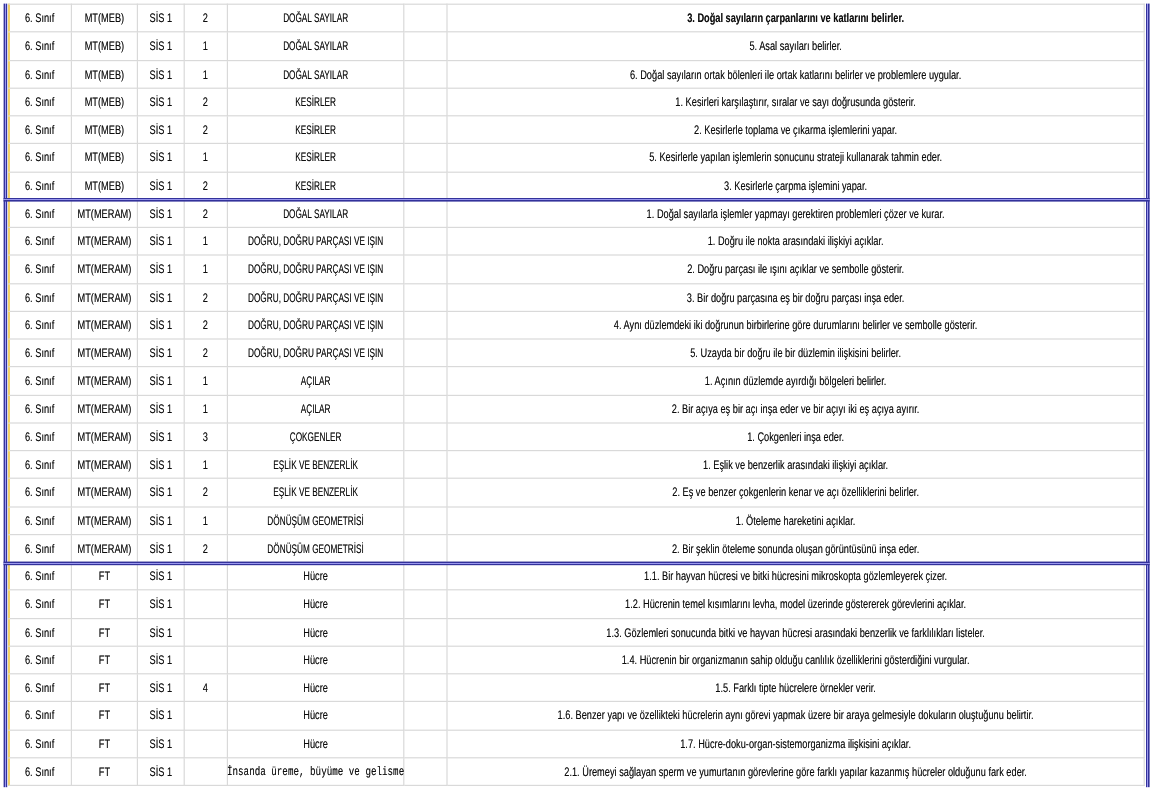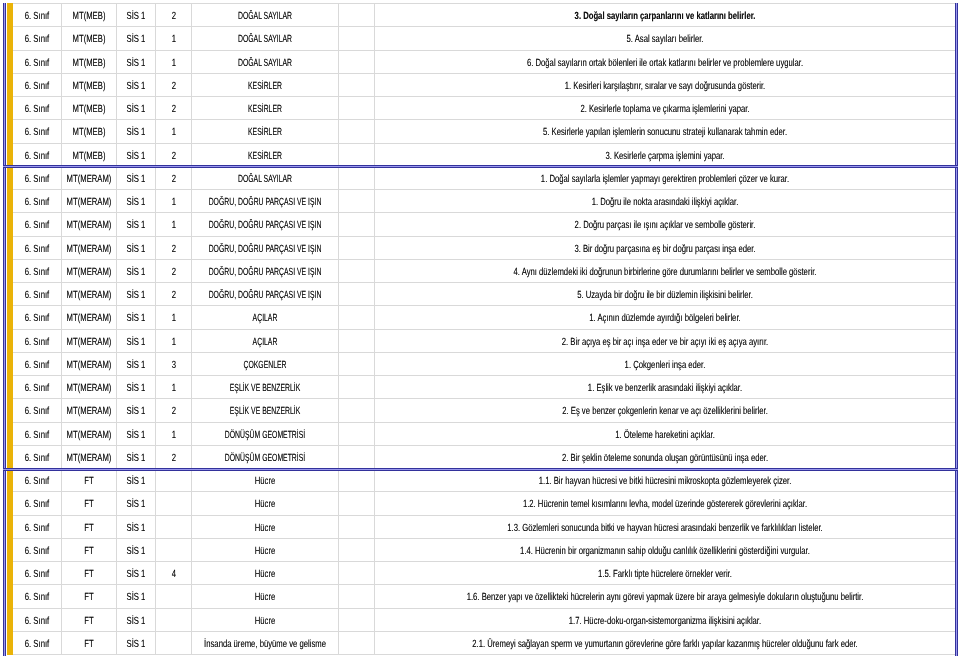--- a/index.html
+++ b/index.html
@@ -19,21 +19,21 @@
     text-align:center;
     vertical-align:middle;
     color:#262626;
     font-size:10.4px;
     line-height:11px;
     overflow:visible;
     white-space:nowrap;
     position:relative;
   }
   table.grid tr:first-child td{border-top:1px solid #d9d9d9;}
-  table.grid td.col-first{border-left:6px solid #eab308;}
+  table.grid td.col-first{border-left:1px solid #eab308;}
   table.grid td > span.celltext{
     position:absolute;
     text-shadow:0 0 0.5px rgba(0,0,0,0.45);
     left:50%;
     top:50%;
     transform:translate3d(-50%,calc(-50% + 1px),0) scaleX(0.74);
     white-space:nowrap;
   }
   table.grid td.is-upper > span.celltext{
     transform:translate3d(-50%,calc(-50% + 1px),0) scaleX(0.66);
@@ -685,21 +685,21 @@
           </td>
           <td style="text-align: center;">
             <span class="celltext">FT</span>
           </td>
           <td style="text-align: center;">
             <span class="celltext">SİS 1</span>
           </td>
           <td style="text-align: center;">
             <span class="celltext"></span>
           </td>
-          <td style="text-align: right;">
+          <td style="text-align: right; font-family: Liberation Mono, monospace;">
             <span class="celltext">İnsanda üreme, büyüme ve gelisme</span>
           </td>
           <td style="text-align: center;">
             <span class="celltext"></span>
           </td>
           <td style="text-align: center; padding-left: 38px;">
             <span class="celltext">2.1. Üremeyi sağlayan sperm ve yumurtanın görevlerine göre farklı yapılar kazanmış hücreler olduğunu fark eder.</span>
           </td>
         </tr>
       </tbody>

